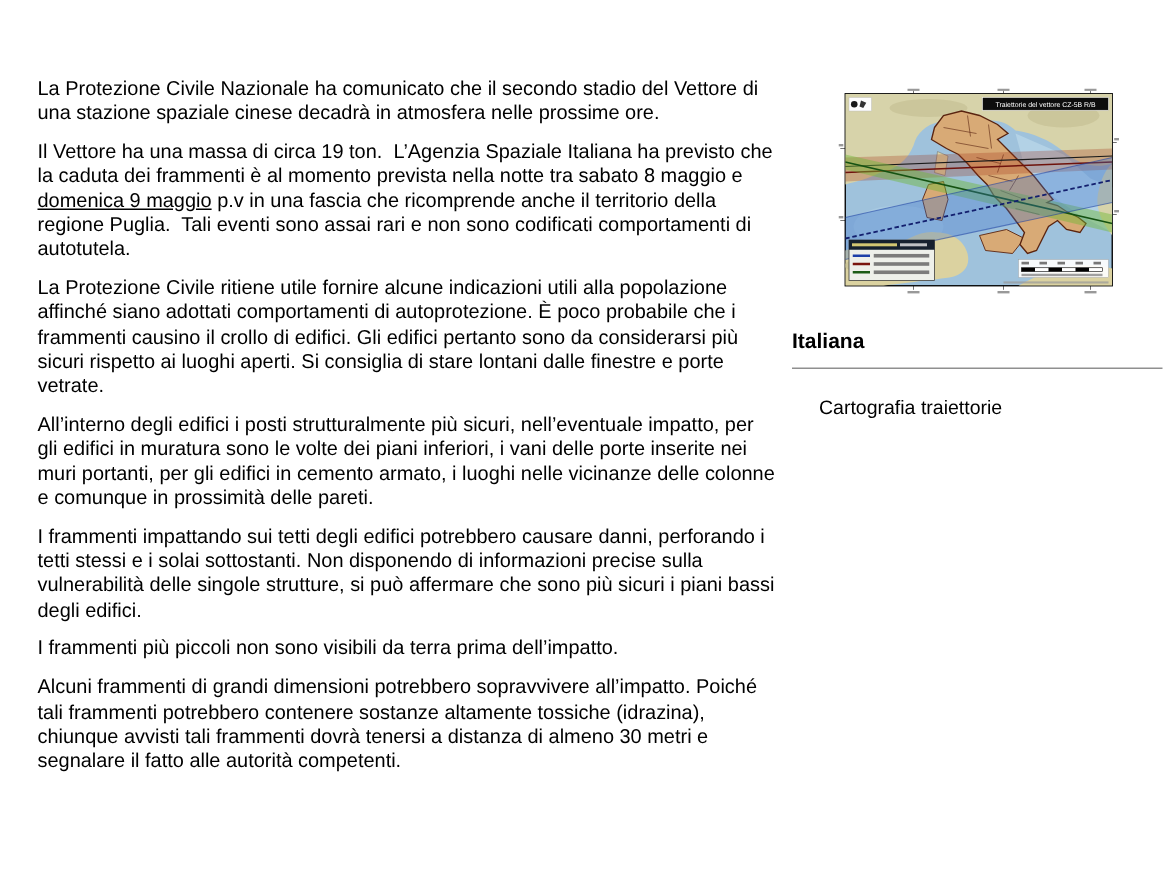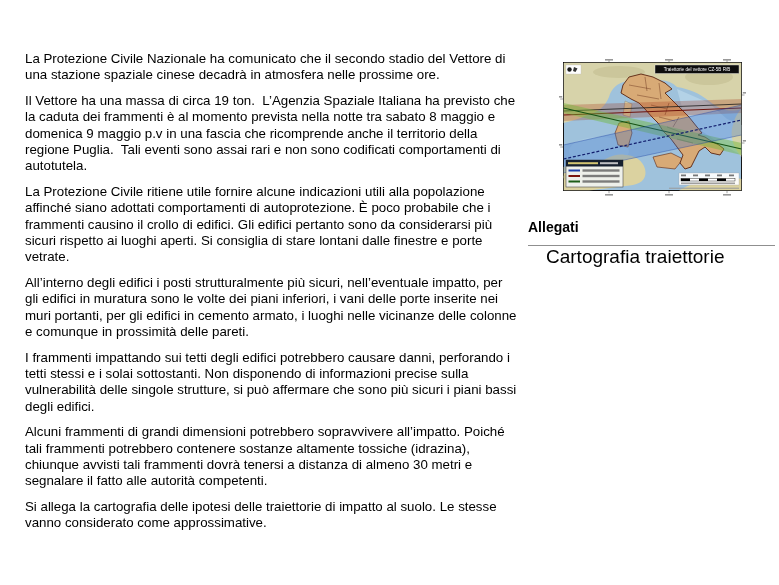--- a/index.html
+++ b/index.html
@@ -15,21 +15,21 @@
   .article {
     position:absolute;
     left:25px; top:27px; width:494px;
     font-size:13.3px;
     line-height:16.3px;
   }
   .article p {
     margin:0 0 9.5px 0;
     white-space:pre-wrap;
   }
-  .u { }
+  .u { text-decoration:underline; }
   .map-thumb {
     position:absolute;
     left:559px; top:35px;
     width:187px; height:137px;
     cursor:pointer;
   }
   .map-thumb svg { display:block; width:187px; height:137px; }
   .attach-heading {
     position:absolute;
     left:528px; top:195px;
@@ -37,38 +37,38 @@
     margin:0;
   }
   .attach-divider {
     position:absolute;
     left:528px; top:221px; width:247px;
     border-top:1px solid #8f8f8f;
     height:0;
   }
   .attach-link {
     position:absolute;
-    left:546px; top:222px;
-    font-size:19px;
+    left:546px; top:240px;
+    font-size:13px;
     cursor:pointer;
   }
 </style>
 </head>
 <body>
 
 <div class="page">
 
   <div class="article">
     <p>La Protezione Civile Nazionale ha comunicato che il secondo stadio del Vettore di una stazione spaziale cinese decadrà in atmosfera nelle prossime ore.</p>
     <p><span>Il Vettore ha una massa di circa 19 ton.  L’Agenzia Spaziale Italiana ha previsto che la caduta dei frammenti è al momento prevista nella notte tra sabato 8 maggio e </span><span class="u">domenica 9 maggio</span><span> p.v in una fascia che ricomprende anche il territorio della regione Puglia.  Tali eventi sono assai rari e non sono codificati comportamenti di autotutela.</span></p>
     <p>La Protezione Civile ritiene utile fornire alcune indicazioni utili alla popolazione affinché siano adottati comportamenti di autoprotezione. È poco probabile che i frammenti causino il crollo di edifici. Gli edifici pertanto sono da considerarsi più sicuri rispetto ai luoghi aperti. Si consiglia di stare lontani dalle finestre e porte vetrate.</p>
     <p>All’interno degli edifici i posti strutturalmente più sicuri, nell’eventuale impatto, per gli edifici in muratura sono le volte dei piani inferiori, i vani delle porte inserite nei muri portanti, per gli edifici in cemento armato, i luoghi nelle vicinanze delle colonne e comunque in prossimità delle pareti.</p>
     <p>I frammenti impattando sui tetti degli edifici potrebbero causare danni, perforando i tetti stessi e i solai sottostanti. Non disponendo di informazioni precise sulla vulnerabilità delle singole strutture, si può affermare che sono più sicuri i piani bassi degli edifici.</p>
+    <p>I frammenti più piccoli non sono visibili da terra prima dell’impatto.</p>
     <p>Alcuni frammenti di grandi dimensioni potrebbero sopravvivere all’impatto. Poiché tali frammenti potrebbero contenere sostanze altamente tossiche (idrazina), chiunque avvisti tali frammenti dovrà tenersi a distanza di almeno 30 metri e segnalare il fatto alle autorità competenti.</p>
-    <p>Si allega la cartografia delle ipotesi delle traiettorie di impatto al suolo. Le stesse vanno considerato come approssimative.</p>
   </div>
 
   <div class="map-thumb">
     <svg viewBox="0 0 187 137" xmlns="http://www.w3.org/2000/svg">
 
       <g stroke="#444" stroke-width="0.5">
         <line x1="50" y1="1.2" x2="50" y2="3.5"></line>
           <line x1="110" y1="1.2" x2="110" y2="3.5"></line>
           <line x1="168" y1="1.2" x2="168" y2="3.5"></line>
         <line x1="1.2" y1="40" x2="4.5" y2="40"></line>
@@ -184,17 +184,17 @@
             <rect x="20" y="5.5" width="9" height="2.5" fill="#000"></rect>
             <rect x="38" y="5.5" width="9" height="2.5" fill="#000"></rect>
             <rect x="2" y="9.5" width="54" height="1.6" fill="#888" opacity="0.8"></rect>
           </g>
           <rect x="110" y="128.6" width="70" height="1.4" fill="#999" opacity="0.7"></rect>
         </g>
       </g>
     </svg>
   </div>
 
-  <h2 class="attach-heading">Allegati</h2>
+  <h2 class="attach-heading">Italiana</h2>
   <div class="attach-divider"></div>
   <div class="attach-link">Cartografia traiettorie</div>
 
 </div>
 
 </body></html>

